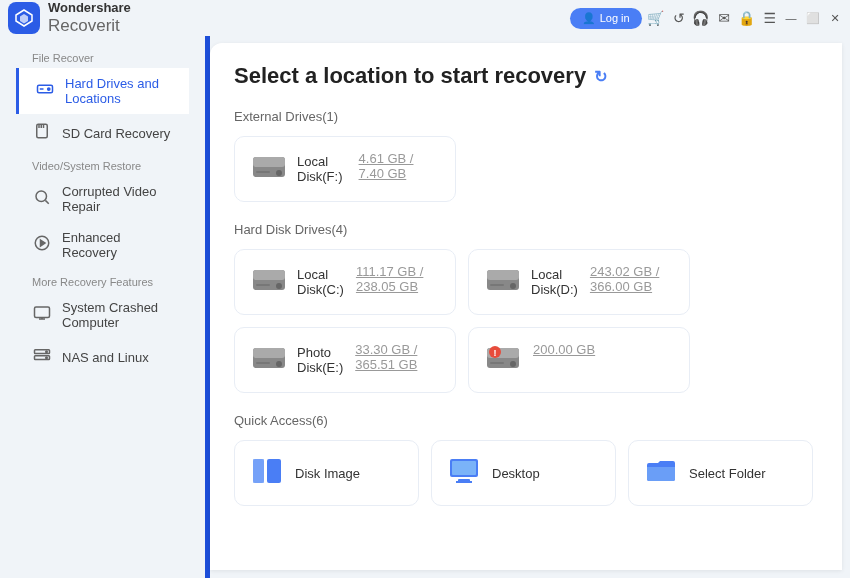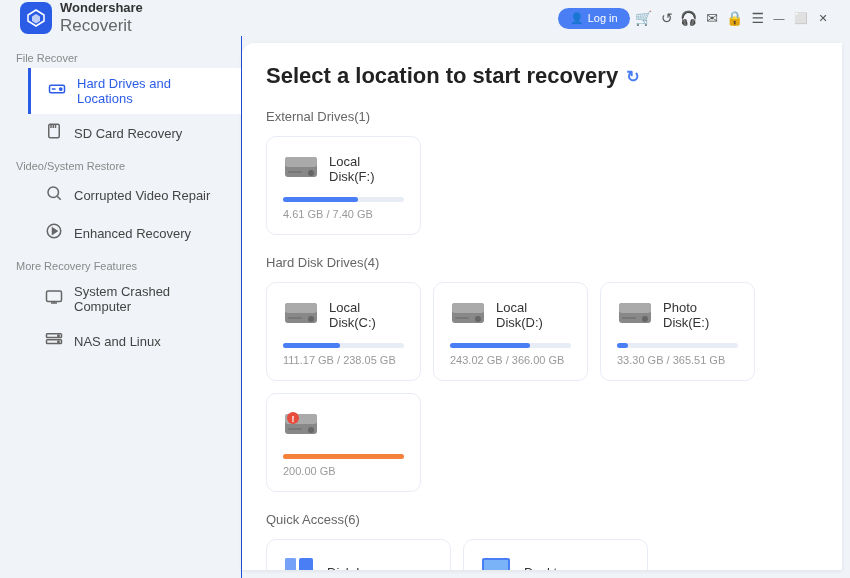--- a/index.html
+++ b/index.html
@@ -1,21 +1,21 @@
 <!DOCTYPE html>
 <html><head>
   <meta charset="utf-8">
   <style>
     * { box-sizing: border-box; margin: 0; padding: 0; }
     body { font-family: -apple-system, BlinkMacSystemFont, 'Segoe UI', sans-serif; background: #f0f4f8; width: 850px; height: 578px; overflow: hidden; display: flex; flex-direction: column; }
 
     
     .titlebar {
       display: flex; align-items: center; justify-content: space-between;
-      background: #f0f4f8; padding: 0 20px; height: 36px; flex-shrink: 0;
+      background: #f0f4f8; padding: 0 8px; height: 36px; flex-shrink: 0;
     }
     .titlebar-left { display: flex; align-items: center; gap: 8px; }
     .app-logo {
       width: 32px; height: 32px; background: #2b5ce6; border-radius: 8px;
       display: flex; align-items: center; justify-content: center;
     }
     .app-logo svg { width: 20px; height: 20px; }
     .app-title { font-size: 13px; font-weight: 600; color: #333; line-height: 1.2; }
     .app-subtitle { font-size: 17px; color: #666; }
     .titlebar-right { display: flex; align-items: center; gap: 6px; }
@@ -26,31 +26,30 @@
     .titlebar-icons { display: flex; align-items: center; gap: 8px; }
     .titlebar-icon { font-size: 14px; color: #555; cursor: pointer; }
     .win-btn { width: 14px; height: 14px; border-radius: 2px; display: inline-flex; align-items: center; justify-content: center; font-size: 11px; color: #555; cursor: pointer; }
     .win-close { color: #555; }
 
     
     .main-layout { display: flex; flex: 1; overflow: hidden; }
 
     
     .sidebar {
-      width: 242px; background: #f0f4f8; flex-shrink: 0;
-      padding: 8px 0; overflow-y: auto; border-right: 1px solid #1d4ed8;
+      width: 210px; background: #f0f4f8; flex-shrink: 0;
+      padding: 8px 16px; overflow-y: auto; border-right: 5px solid #1d4ed8;
     }
     .sidebar-section-label {
       font-size: 11px; color: #888; padding: 8px 16px 4px; font-weight: 500;
     }
     .sidebar-item {
       display: flex; align-items: center; gap: 10px; padding: 8px 16px;
       cursor: pointer; border-radius: 0; font-size: 13px; color: #444;
       position: relative;
-      margin-left: 28px;
     }
     .sidebar-item.active {
       background: white; color: #2b5ce6; font-weight: 500;
       border-left: 3px solid #2b5ce6;
     }
     .sidebar-item.active .sidebar-icon { color: #2b5ce6; }
     .sidebar-icon { font-size: 16px; width: 20px; text-align: center; color: #666; flex-shrink: 0; }
 
     
     .content {
@@ -64,30 +63,30 @@
     }
     .refresh-icon { color: #4a7ef5; font-size: 16px; cursor: pointer; }
 
     
     .section-label { font-size: 13px; color: #666; margin-bottom: 12px; font-weight: 400; }
 
     
     .drives-grid { display: flex; flex-wrap: wrap; gap: 12px; margin-bottom: 20px; }
     .drive-card {
       background: white; border: 1px solid #e8edf5; border-radius: 10px;
-      padding: 14px 16px; width: 155px; cursor: pointer;
-      transition: box-shadow 0.15s; display: flex; flex-direction: column; gap: 6px;
+      padding: 14px 16px; width: 222px; cursor: pointer;
+      transition: box-shadow 0.15s; display: flex; flex-direction: row; gap: 6px;
     }
     .drive-card-top { display: flex; align-items: center; gap: 10px; }
     .drive-name { font-size: 13px; font-weight: 500; color: #333; }
     .drive-bar-container { height: 5px; background: #e8edf5; border-radius: 3px; margin-top: 4px; }
     .drive-bar { height: 100%; border-radius: 3px; }
     .drive-bar.blue { background: #4a7ef5; }
     .drive-bar.orange { background: #f5823a; }
-    .drive-size { font-size: 11px; color: #999; }
+    .drive-size { font-size: 13px; color: #999; text-decoration: underline; }
 
     
     .quick-card {
       background: white; border: 1px solid #e8edf5; border-radius: 10px;
       padding: 14px 16px; width: 185px; cursor: pointer;
       display: flex; align-items: center; gap: 12px;
       transition: box-shadow 0.15s;
     }
     .quick-name { font-size: 13px; font-weight: 500; color: #333; }
   </style>

